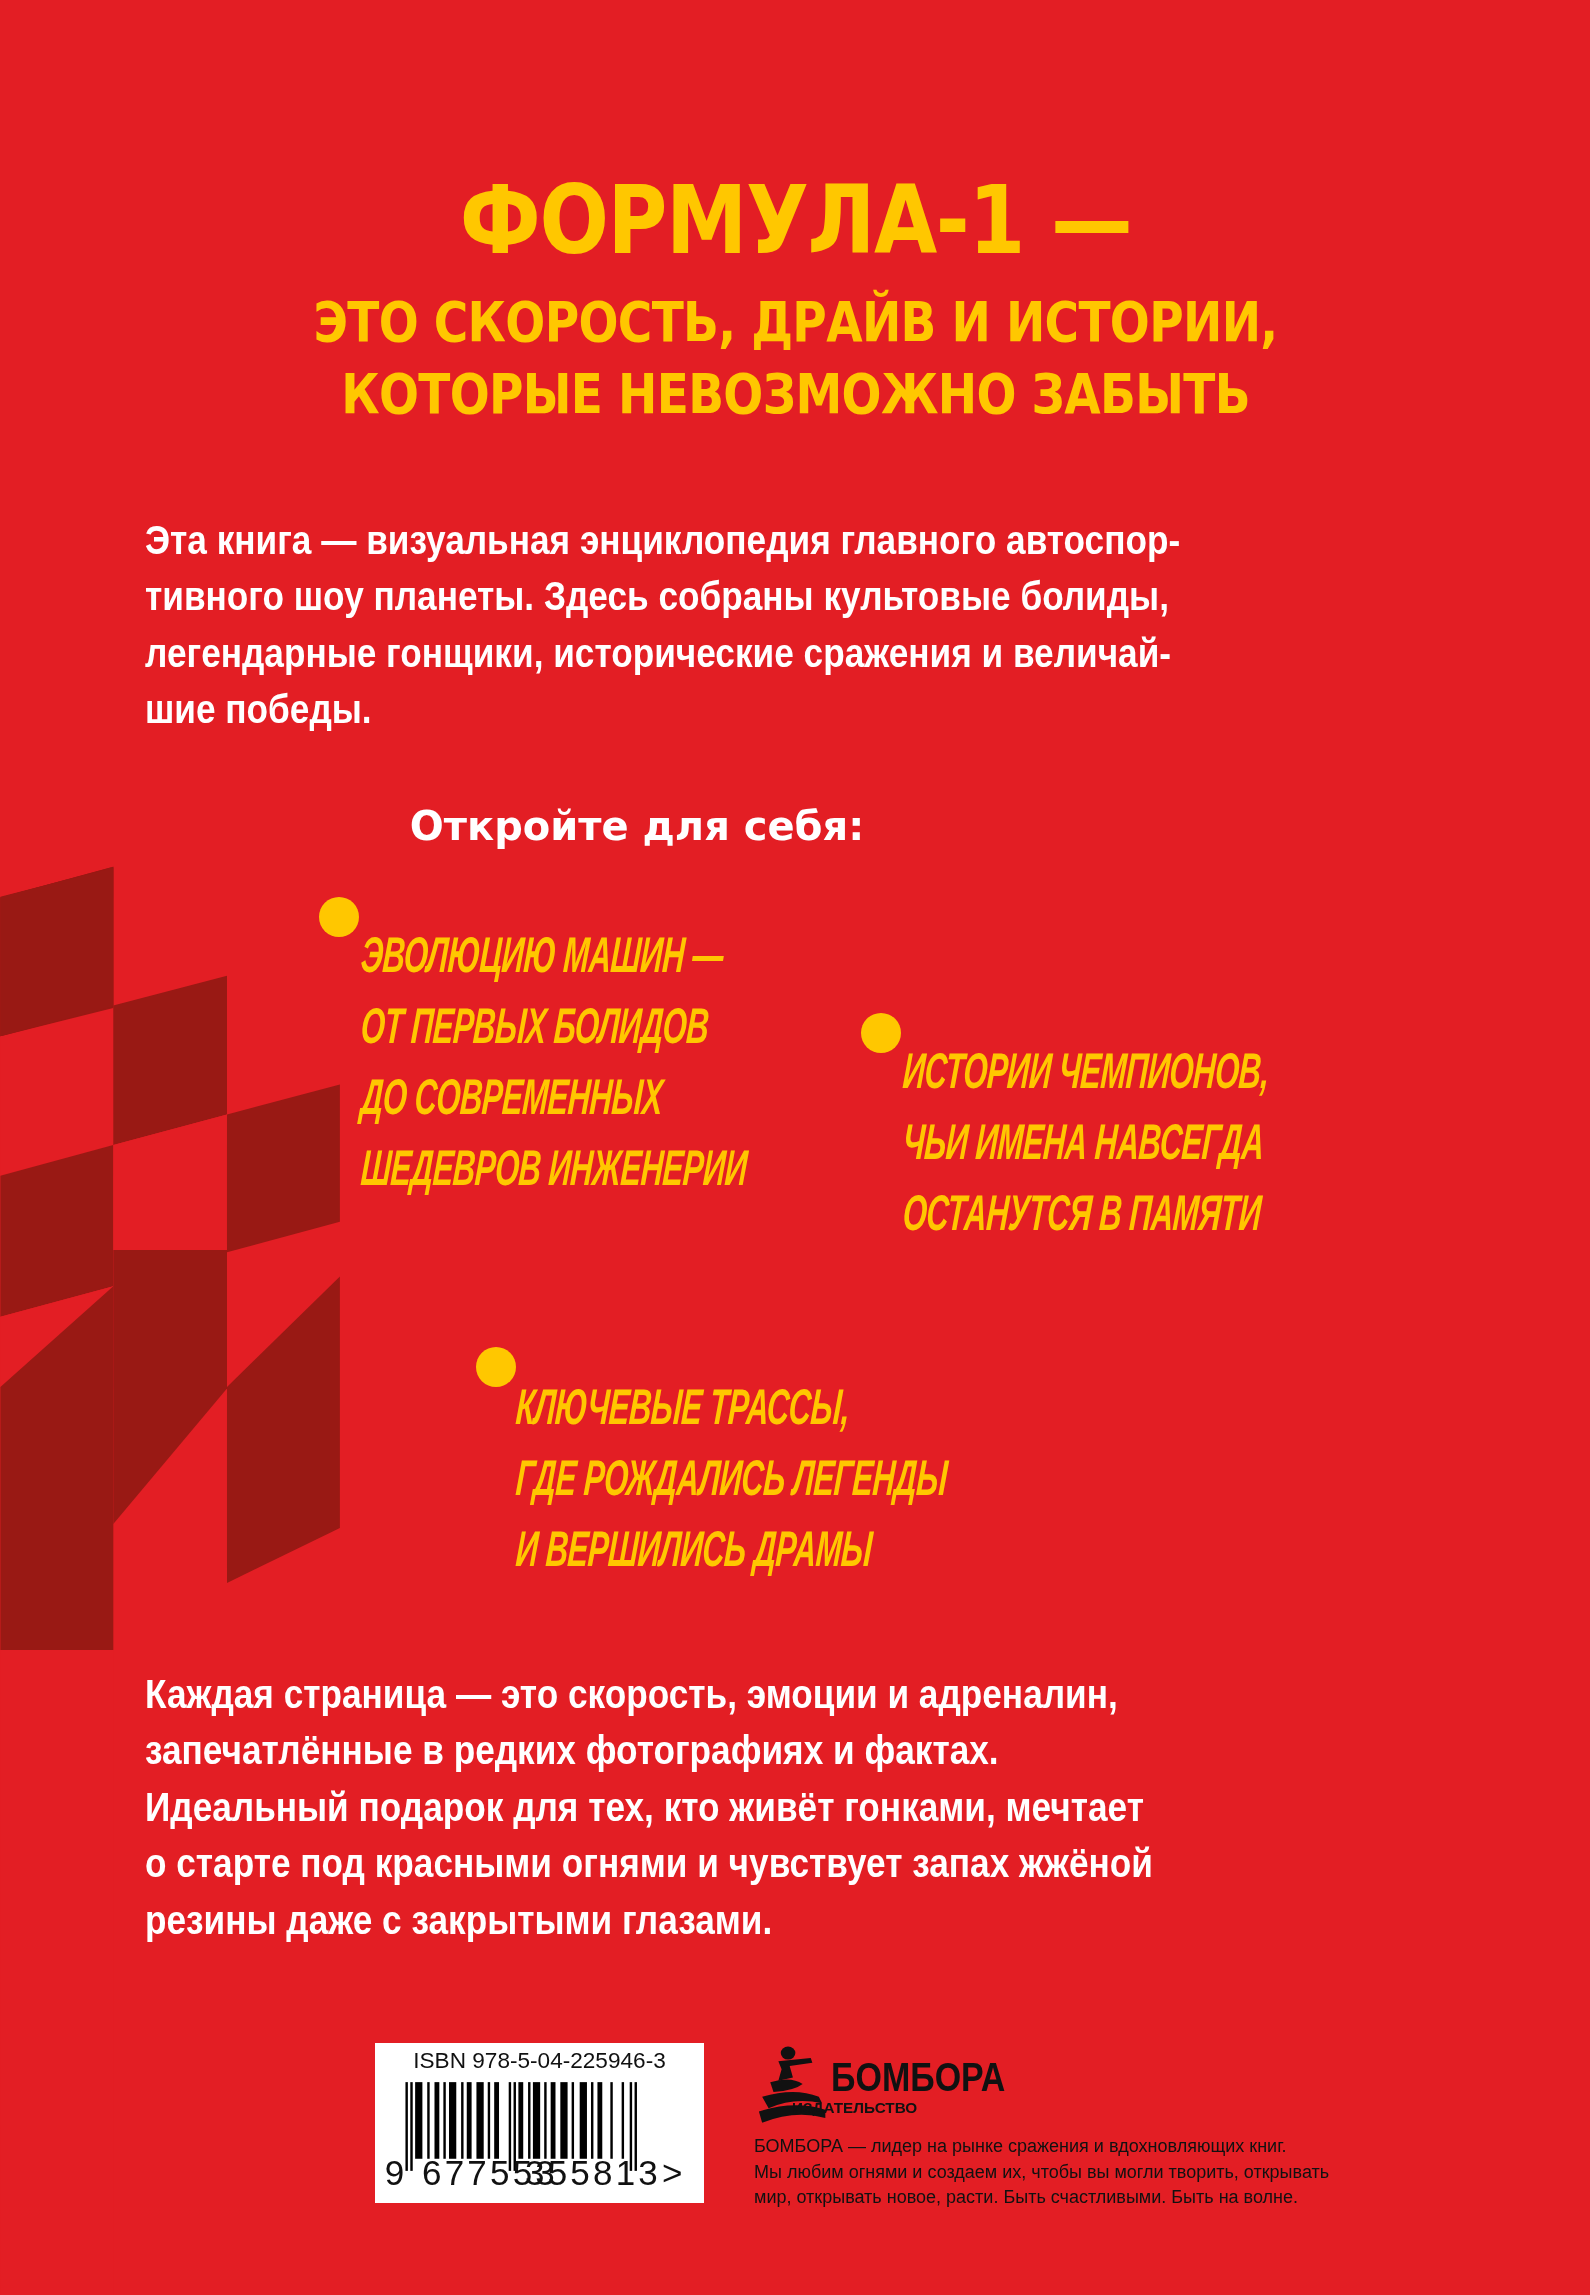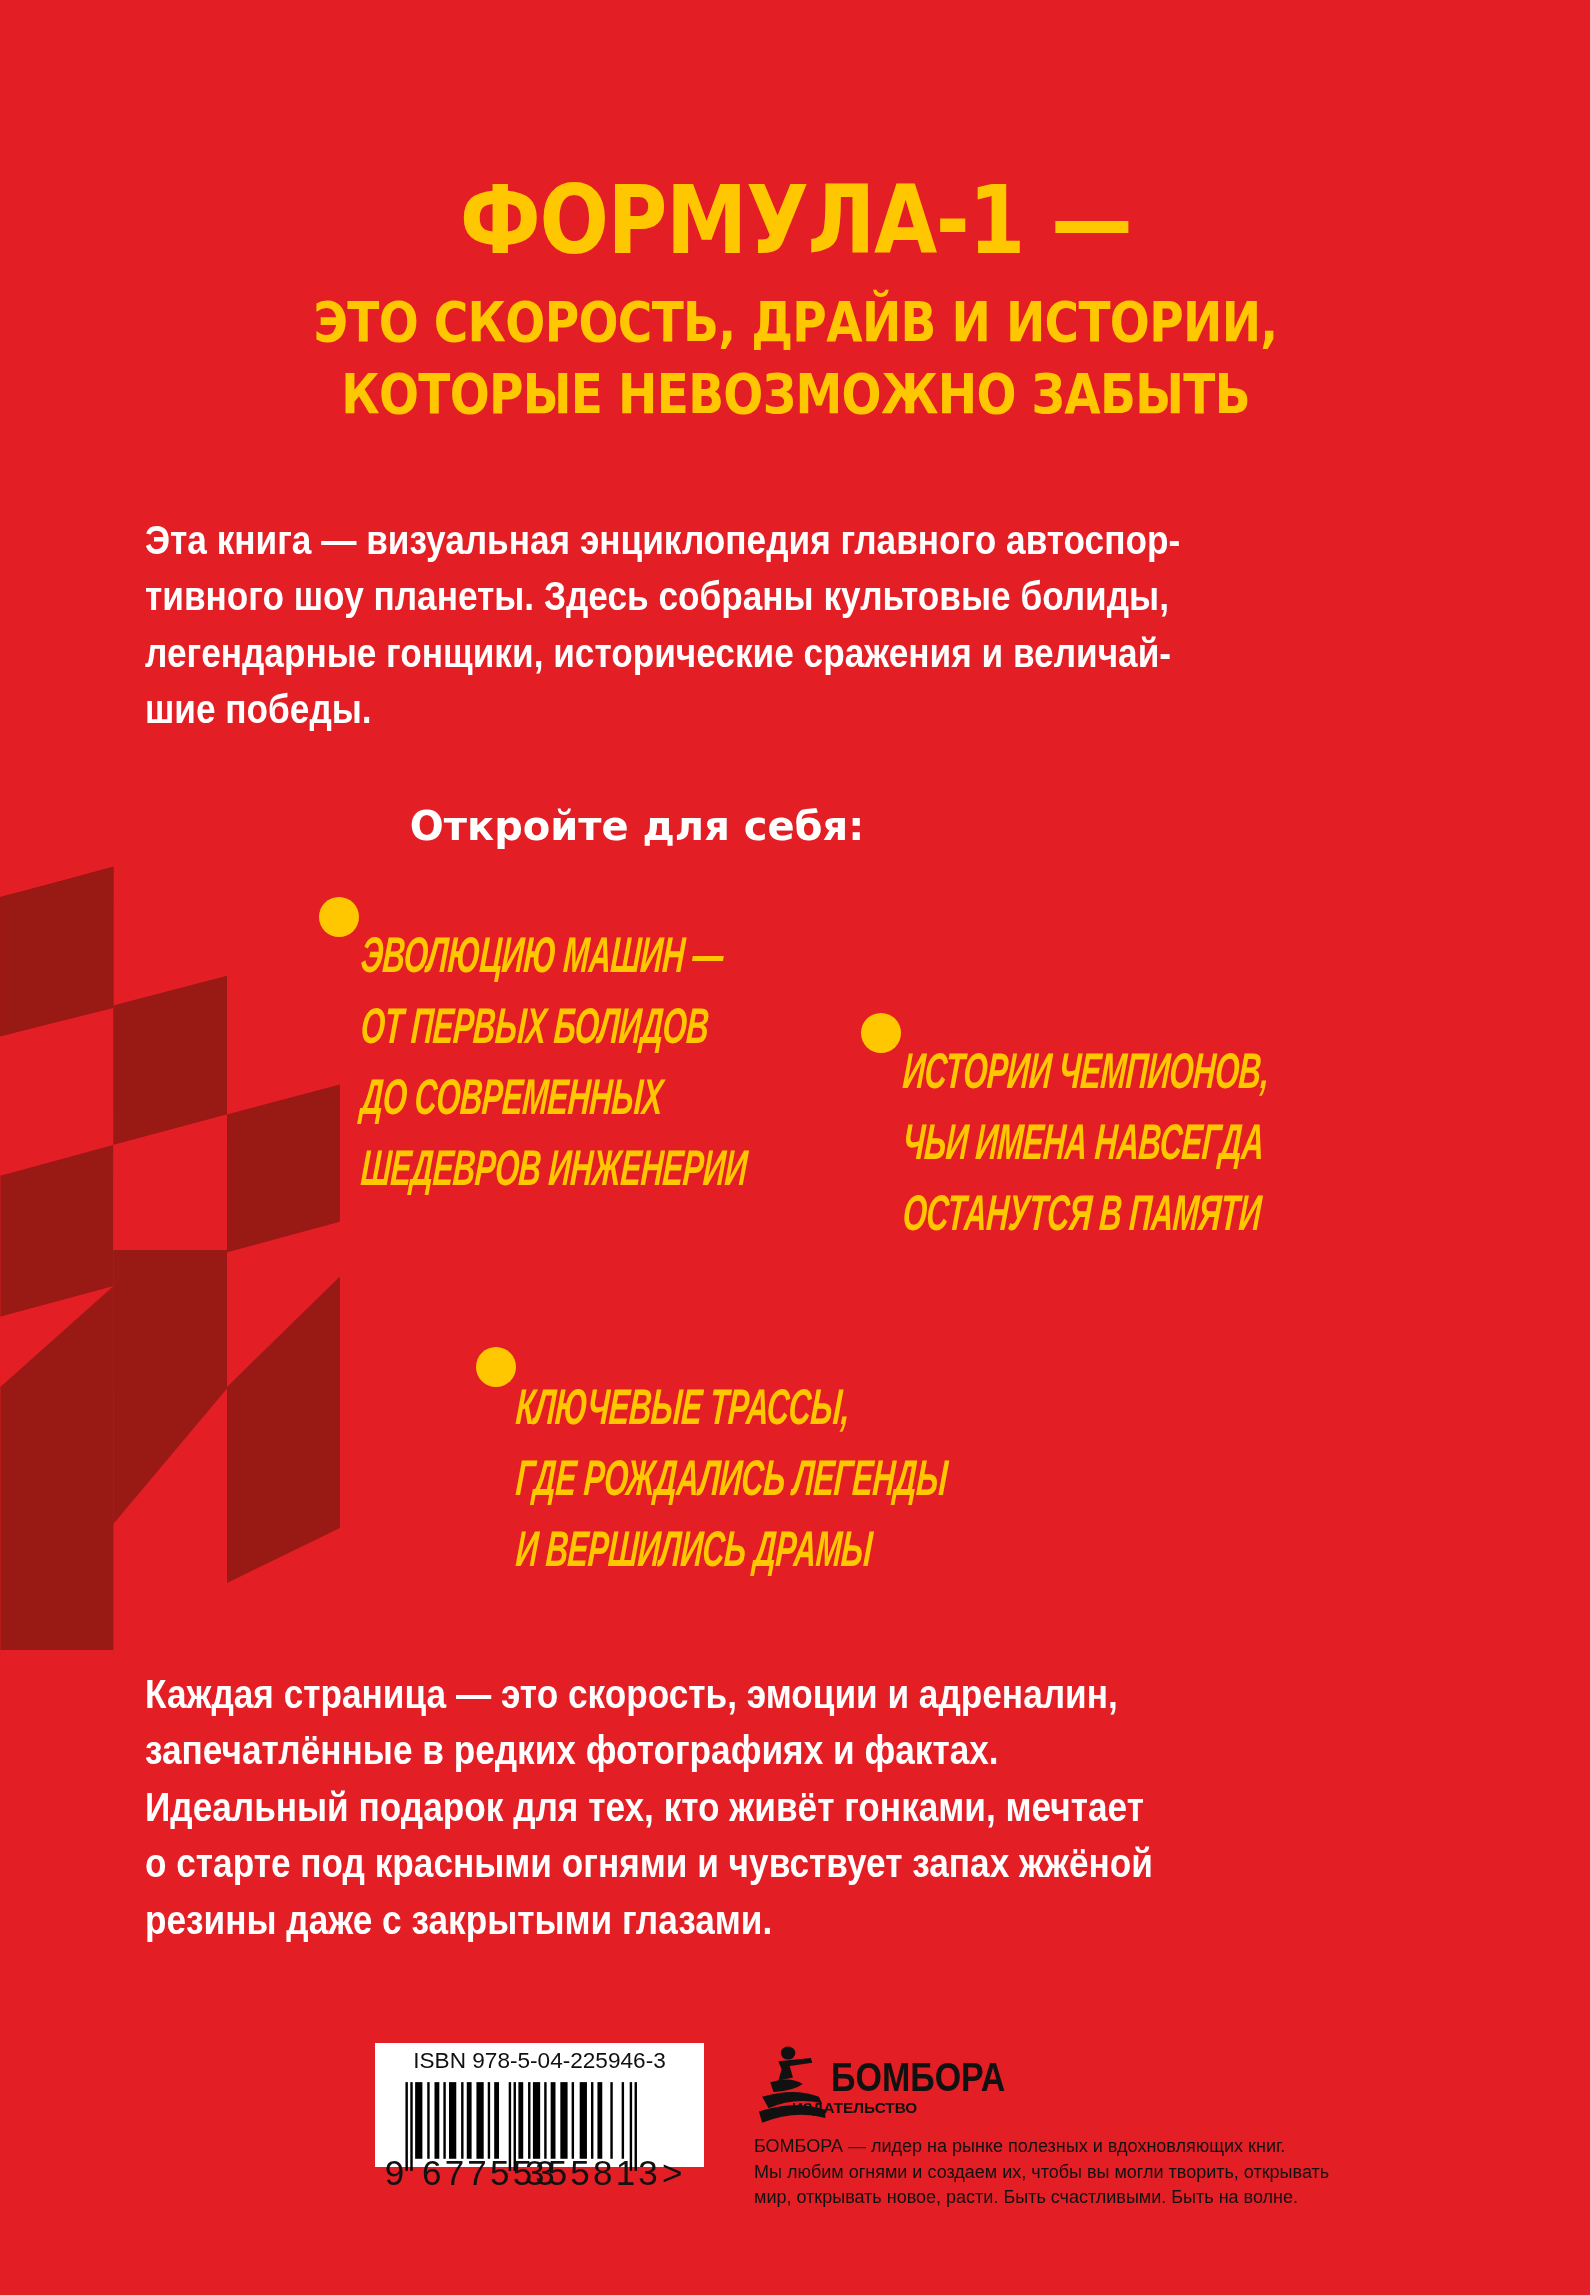--- a/index.html
+++ b/index.html
@@ -31,21 +31,21 @@
   }
 
   .dot { position: absolute; width: 40px; height: 40px; border-radius: 50%; background: #FFC700; }
   .bullet-line {
     position: absolute; color: #FFC700; font-family: "Liberation Sans", sans-serif;
     font-weight: bold; font-style: italic; font-size: 50px; white-space: nowrap;
     transform-origin: left top; transform: scaleX(0.62) skewX(-6deg); letter-spacing: -0.8px;
   }
 
   .isbn-box {
-    position: absolute; left: 375px; top: 2043px; width: 329px; height: 124px; background: #FFFFFF;
+    position: absolute; left: 375px; top: 2043px; width: 329px; height: 160px; background: #FFFFFF;
   }
   .isbn-title {
     position: absolute; left: 0; width: 329px; top: 4.8px; text-align: center;
     font-family: "Liberation Sans", sans-serif; font-size: 22.6px; color: #111;
   }
   .barcode { position: absolute; left: 24px; top: 39px; }
   .isbn-digits {
     position: absolute; top: 110px; font-family: "Liberation Sans", sans-serif; font-size: 35px; color: #111;
   }
 
@@ -171,16 +171,16 @@
     <ellipse cx="42" cy="10" rx="9" ry="8"></ellipse>
     <path d="M30 20 L70 16 L72 22 L44 26 L48 40 L30 44 L34 30 Z"></path>
     <path d="M20 46 Q45 38 60 48 Q50 56 24 58 Z"></path>
     <path d="M10 64 Q50 52 80 64 L84 72 Q50 64 18 78 Z"></path>
     <path d="M6 82 Q50 68 88 80 L88 90 Q50 80 10 96 Z"></path>
   </g>
 </svg>
 <div class="logo-name">БОМБОРА</div>
 <div class="logo-sub">ИЗДАТЕЛЬСТВО</div>
 
-<div class="pub-line" style="top:2136px">БОМБОРА — лидер на рынке полезных и вдохновляющих книг.</div>
+<div class="pub-line" style="top:2136px">БОМБОРА — лидер на рынке сражения и вдохновляющих книг.</div>
 <div class="pub-line" style="top:2162px">Мы любим огнями и создаем их, чтобы вы могли творить, открывать</div>
 <div class="pub-line" style="top:2187px">мир, открывать новое, расти. Быть счастливыми. Быть на волне.</div>
 
 
 </body></html>

